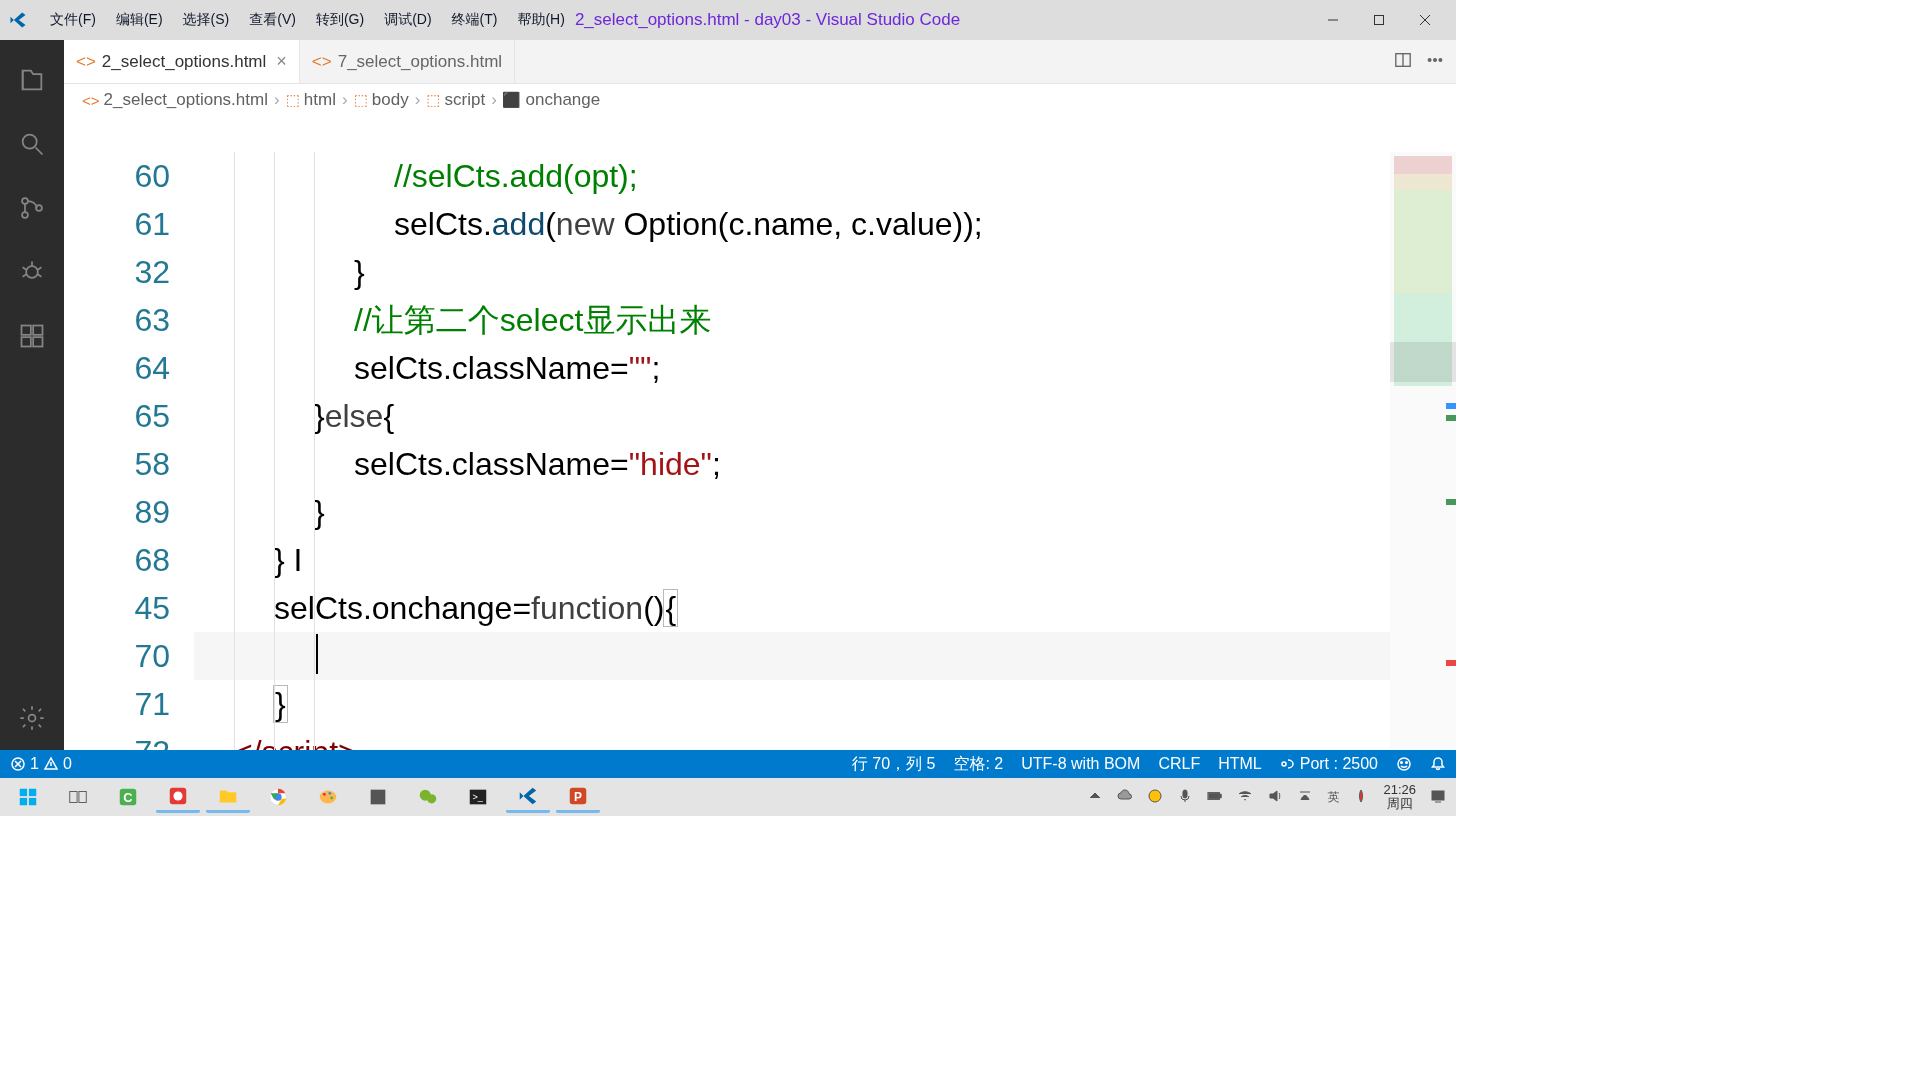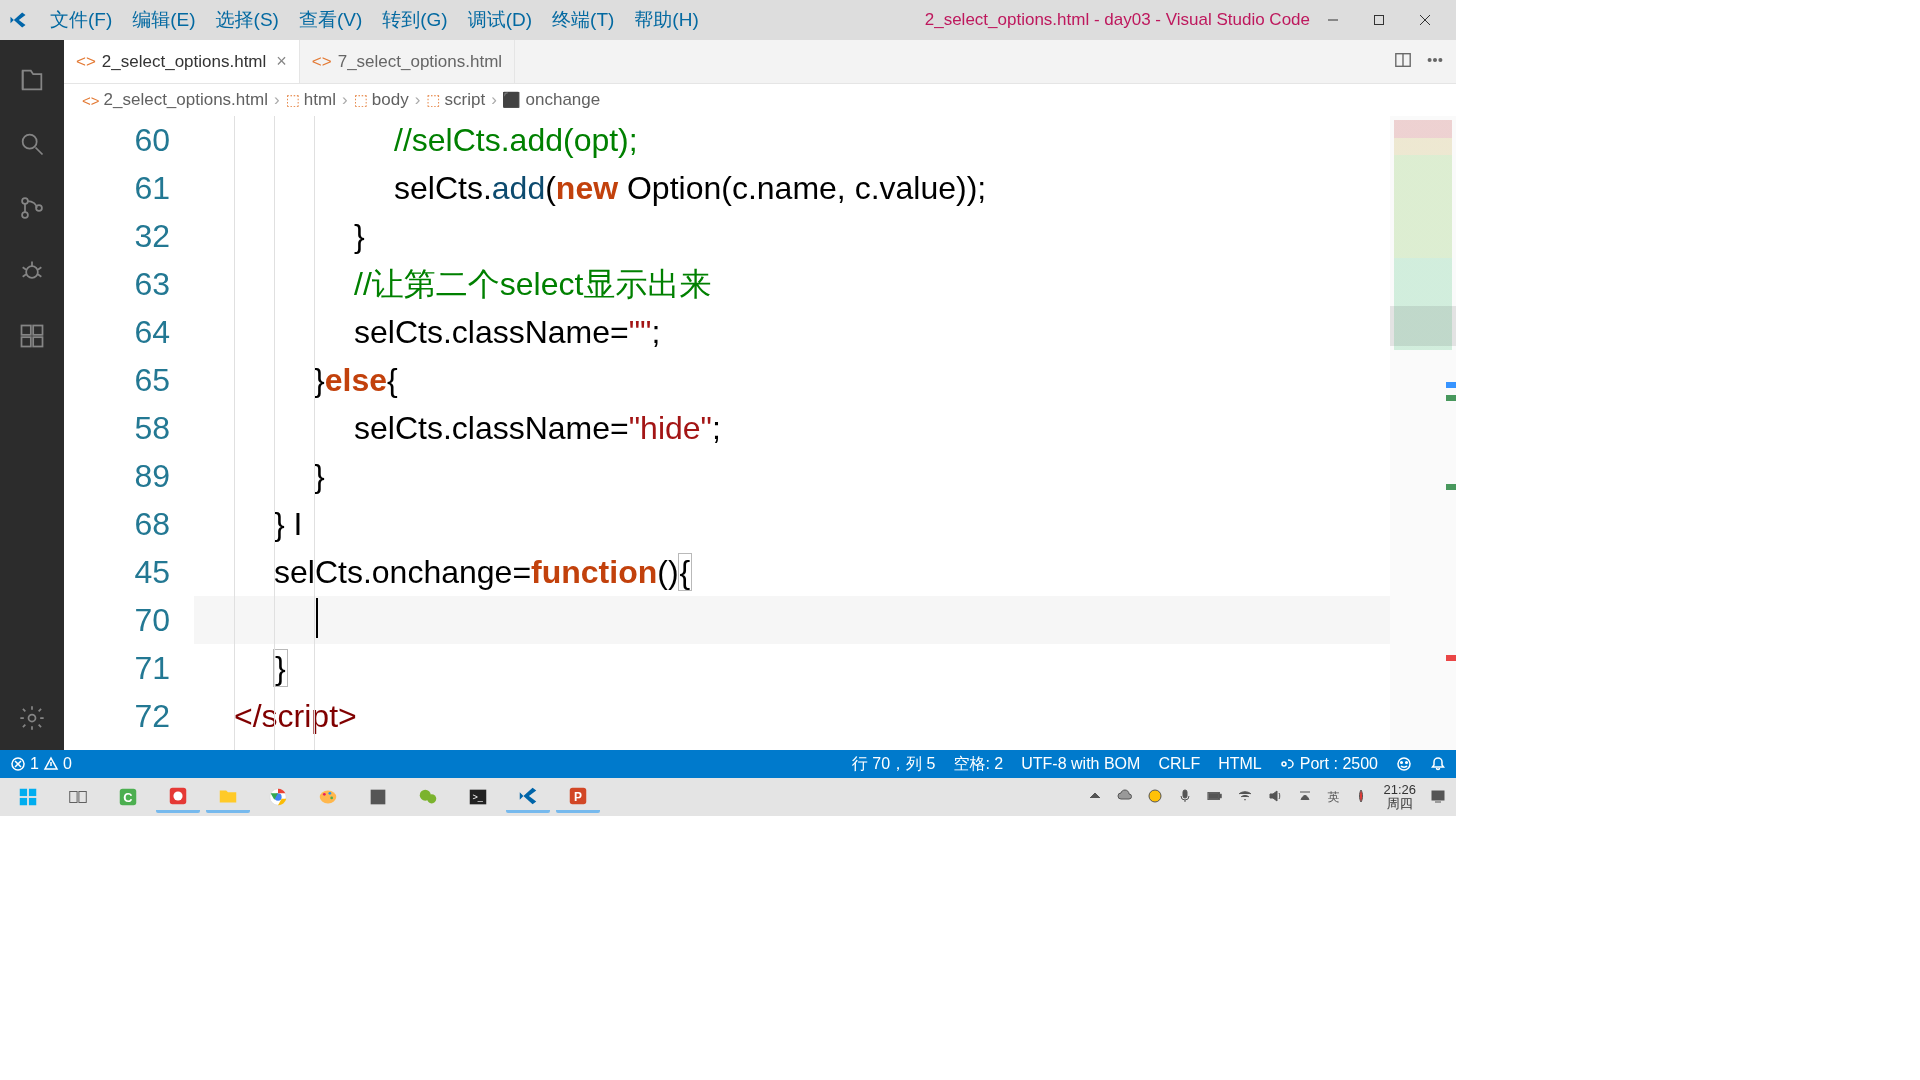--- a/index.html
+++ b/index.html
@@ -3,22 +3,22 @@
 <meta charset="utf-8">
 <style>
 * { margin: 0; padding: 0; box-sizing: border-box; font-family: "Segoe UI", sans-serif; }
 body { width: 1456px; height: 816px; background: #fff; overflow: hidden; position: relative; }
 
 
 .titlebar { height: 40px; background: #dddddd; display: flex; align-items: center; padding: 0 8px; }
 .titlebar .logo { width: 20px; height: 20px; margin-right: 12px; }
 .titlebar .logo svg { width: 100%; height: 100%; }
 .titlebar .menu { display: flex; gap: 0; }
-.titlebar .menu-item { padding: 4px 10px; font-size: 19px; color: #0369a1; cursor: pointer; }
-.titlebar .title { flex: 1; text-align: right; font-size: 17px; color: #be185d; }
+.titlebar .menu-item { padding: 4px 10px; font-size: 14px; color: #0f172a; cursor: pointer; }
+.titlebar .title { flex: 1; text-align: left; font-size: 17px; color: #6d28d9; }
 .titlebar .win-controls { display: flex; gap: 0; }
 .titlebar .win-btn { width: 46px; height: 30px; display: flex; align-items: center; justify-content: center; color: #333; }
 .titlebar .win-btn svg { width: 12px; height: 12px; stroke: #333; fill: none; stroke-width: 1; }
 
 
 .main { display: flex; height: calc(100% - 40px - 28px - 38px); }
 
 
 .activitybar { width: 64px; background: #2c2c2c; display: flex; flex-direction: column; align-items: center; padding-top: 8px; }
 .activitybar .act-btn { width: 48px; height: 48px; display: flex; align-items: center; justify-content: center; margin: 8px 0; position: relative; }
@@ -38,29 +38,29 @@
 .tabs .tab-actions svg { width: 18px; height: 18px; stroke: #666; fill: none; stroke-width: 1.5; }
 
 
 .breadcrumbs { height: 32px; display: flex; align-items: center; padding: 0 18px; font-size: 17px; color: #616161; gap: 4px; }
 .breadcrumbs .crumb { display: flex; align-items: center; gap: 4px; }
 .breadcrumbs .crumb .bc-icon { color: #e37933; font-size: 15px; }
 .breadcrumbs .crumb .bc-icon.purple { color: #9b59b6; }
 .breadcrumbs .sep { color: #aaa; margin: 0 2px; }
 
 
-.code-wrap { flex: 1; display: flex; overflow: hidden; position: relative; }
+.code-wrap { flex: 1; display: flex; overflow: hidden; position: relative; margin-top: 36px; }
 .gutter { width: 130px; text-align: right; padding-right: 24px; font-family: Consolas, monospace; font-size: 32px; color: #237893; line-height: 48px; padding-top: 0; }
 .code { flex: 1; font-family: Consolas, monospace; font-size: 32px; line-height: 48px; white-space: pre; position: relative; }
 .code .line { height: 48px; position: relative; }
 .code .line.hl { background: #f6f6f6; }
 .code .indent-guide { position: absolute; top: 0; bottom: 0; width: 1px; background: #e0e0e0; }
 .code .cursor { display: inline-block; width: 2px; height: 40px; background: #000; vertical-align: text-bottom; margin-left: 2px; }
 .tk-c { color: #008000; }
-.tk-kw { color: #c2410c; font-weight: bold; }
+.tk-kw { color: #404040; }
 .tk-str { color: #a31515; }
 .tk-fn { color: #0c4a6e; }
 .tk-tag { color: #800000; }
 .tk-txt { color: #000; }
 .bracket-box { outline: 1px solid #b9b9b9; padding: 0 1px; }
 
 
 .minimap { width: 66px; background: #fafafa; position: relative; }
 .minimap .mm-content { position: absolute; top: 4px; left: 4px; right: 4px; height: 230px; background: linear-gradient(#e8c0c0 0 8%, #e8e0c0 8% 15%, #d0e8c0 15% 60%, #c0e8d0 60% 100%); opacity: 0.7; }
 .minimap .mm-scroll { position: absolute; right: 0; top: 190px; width: 66px; height: 40px; background: rgba(100,100,100,0.15); }

